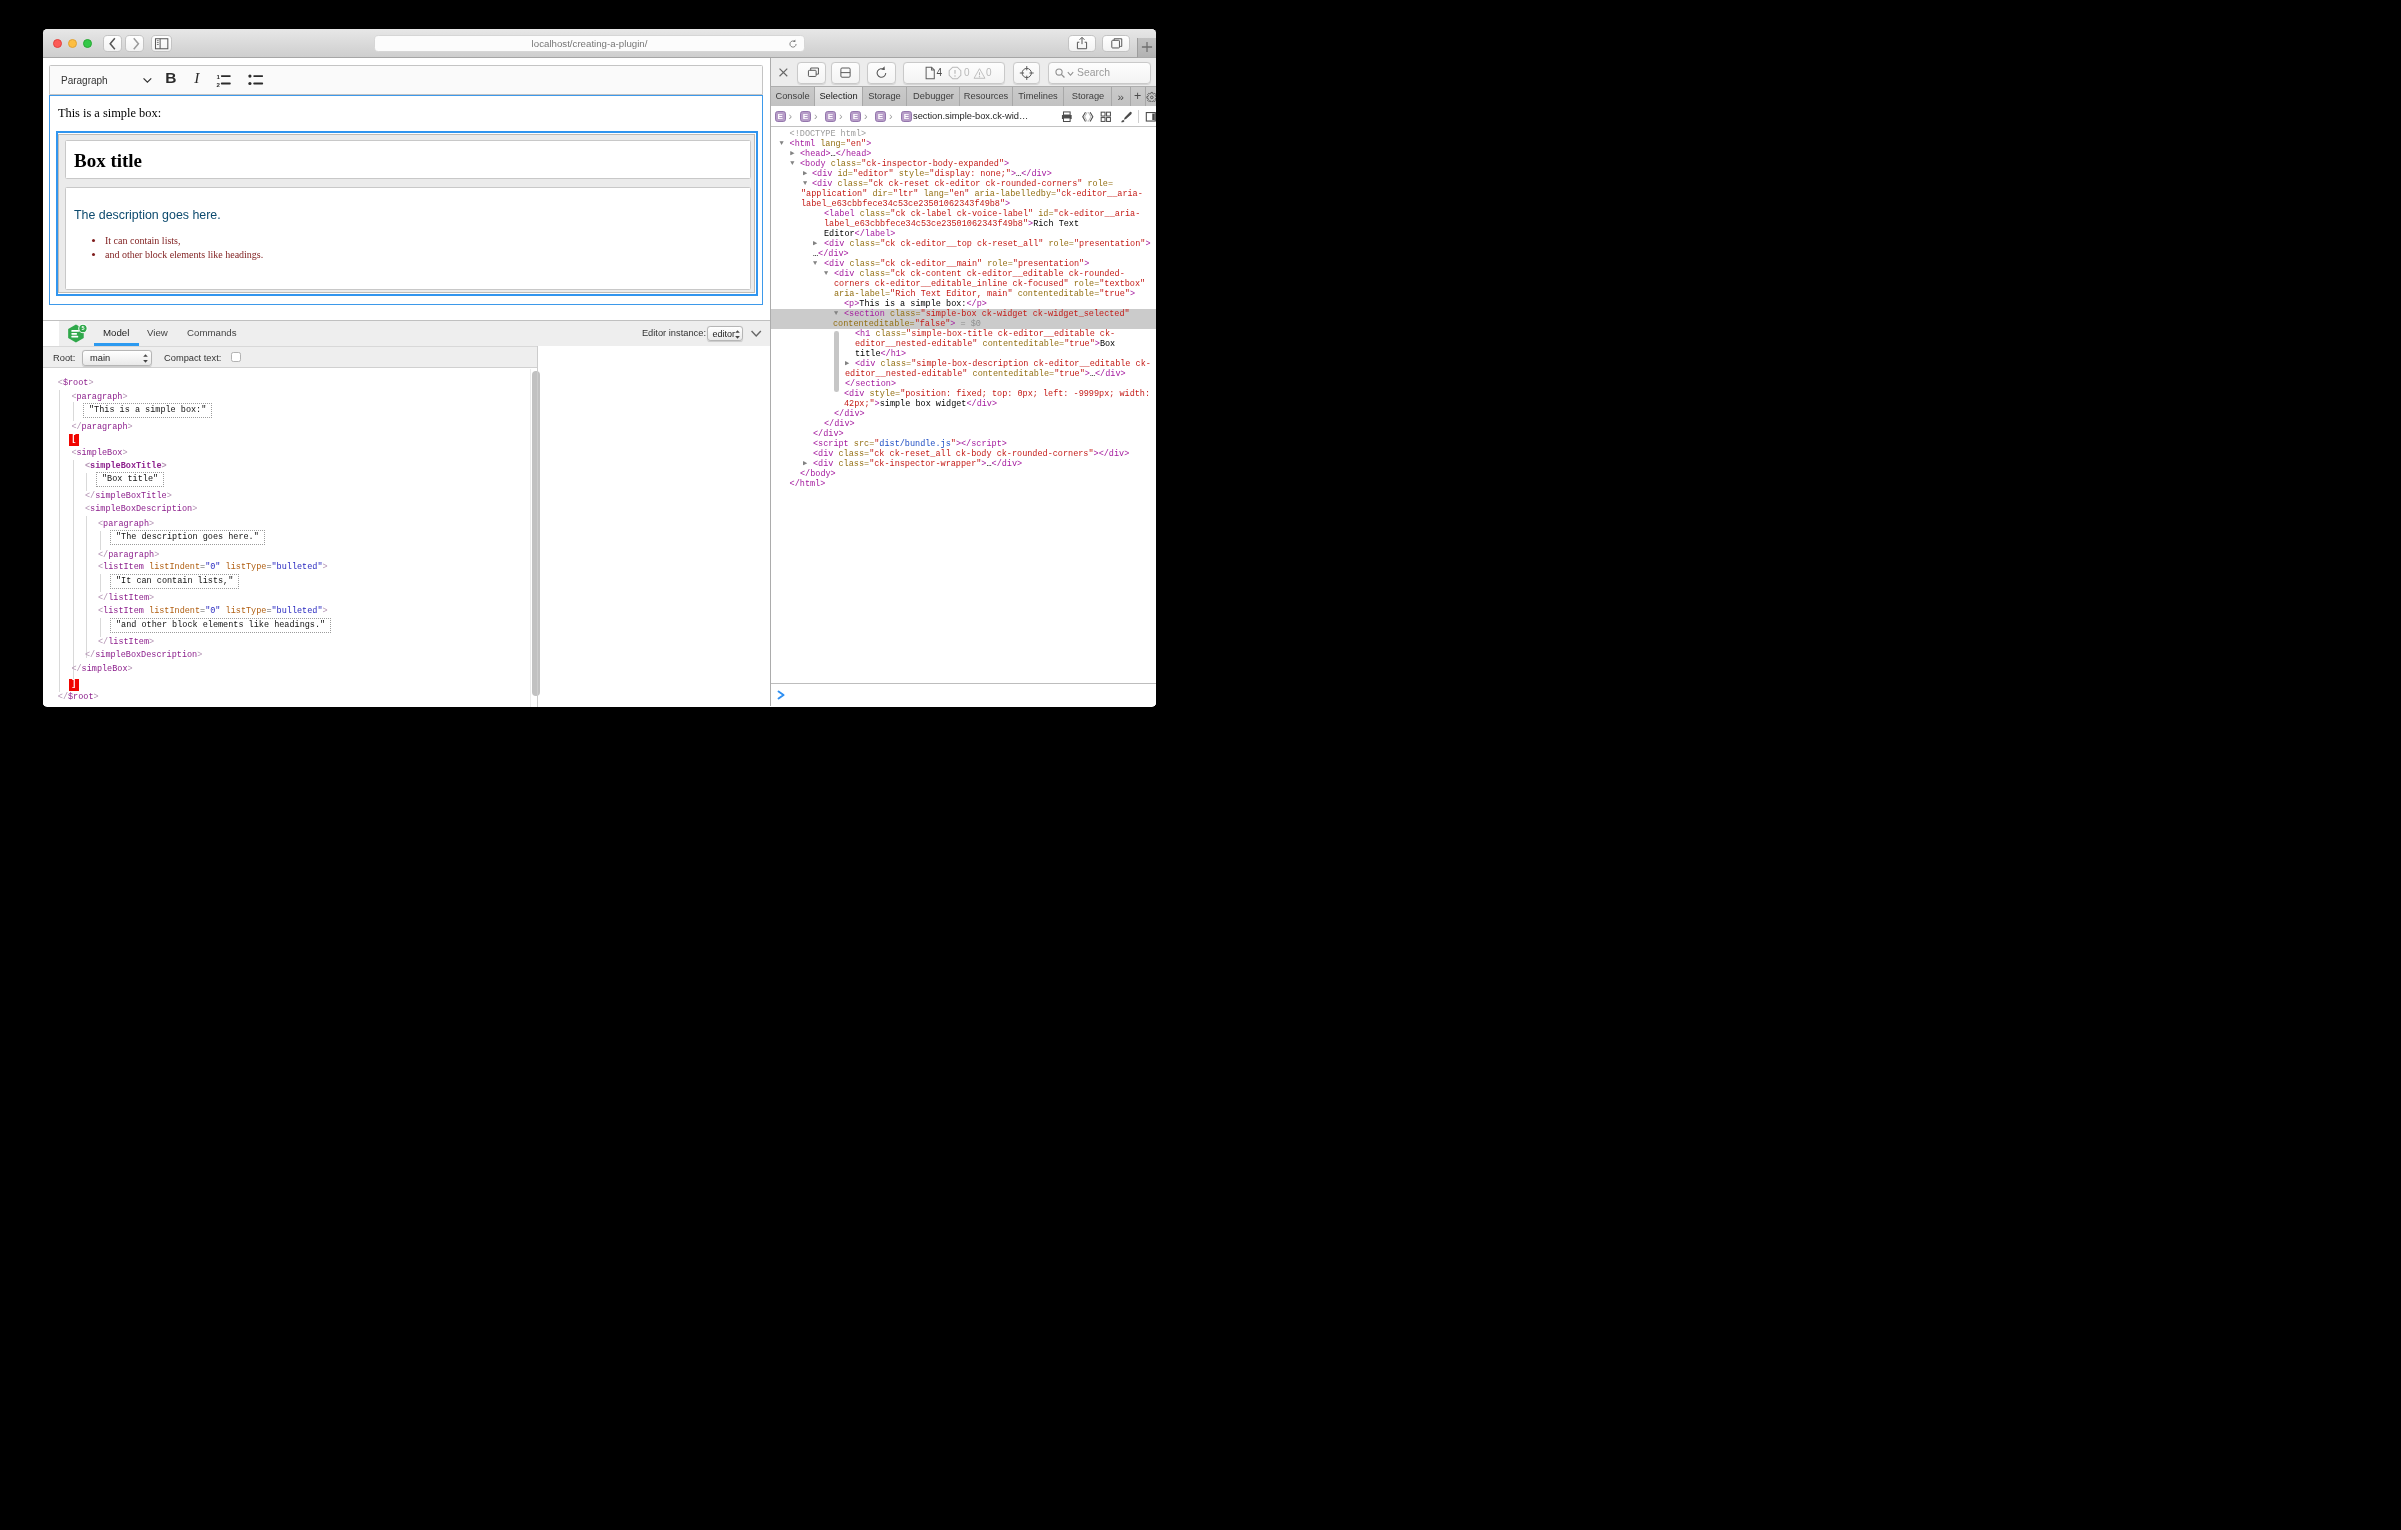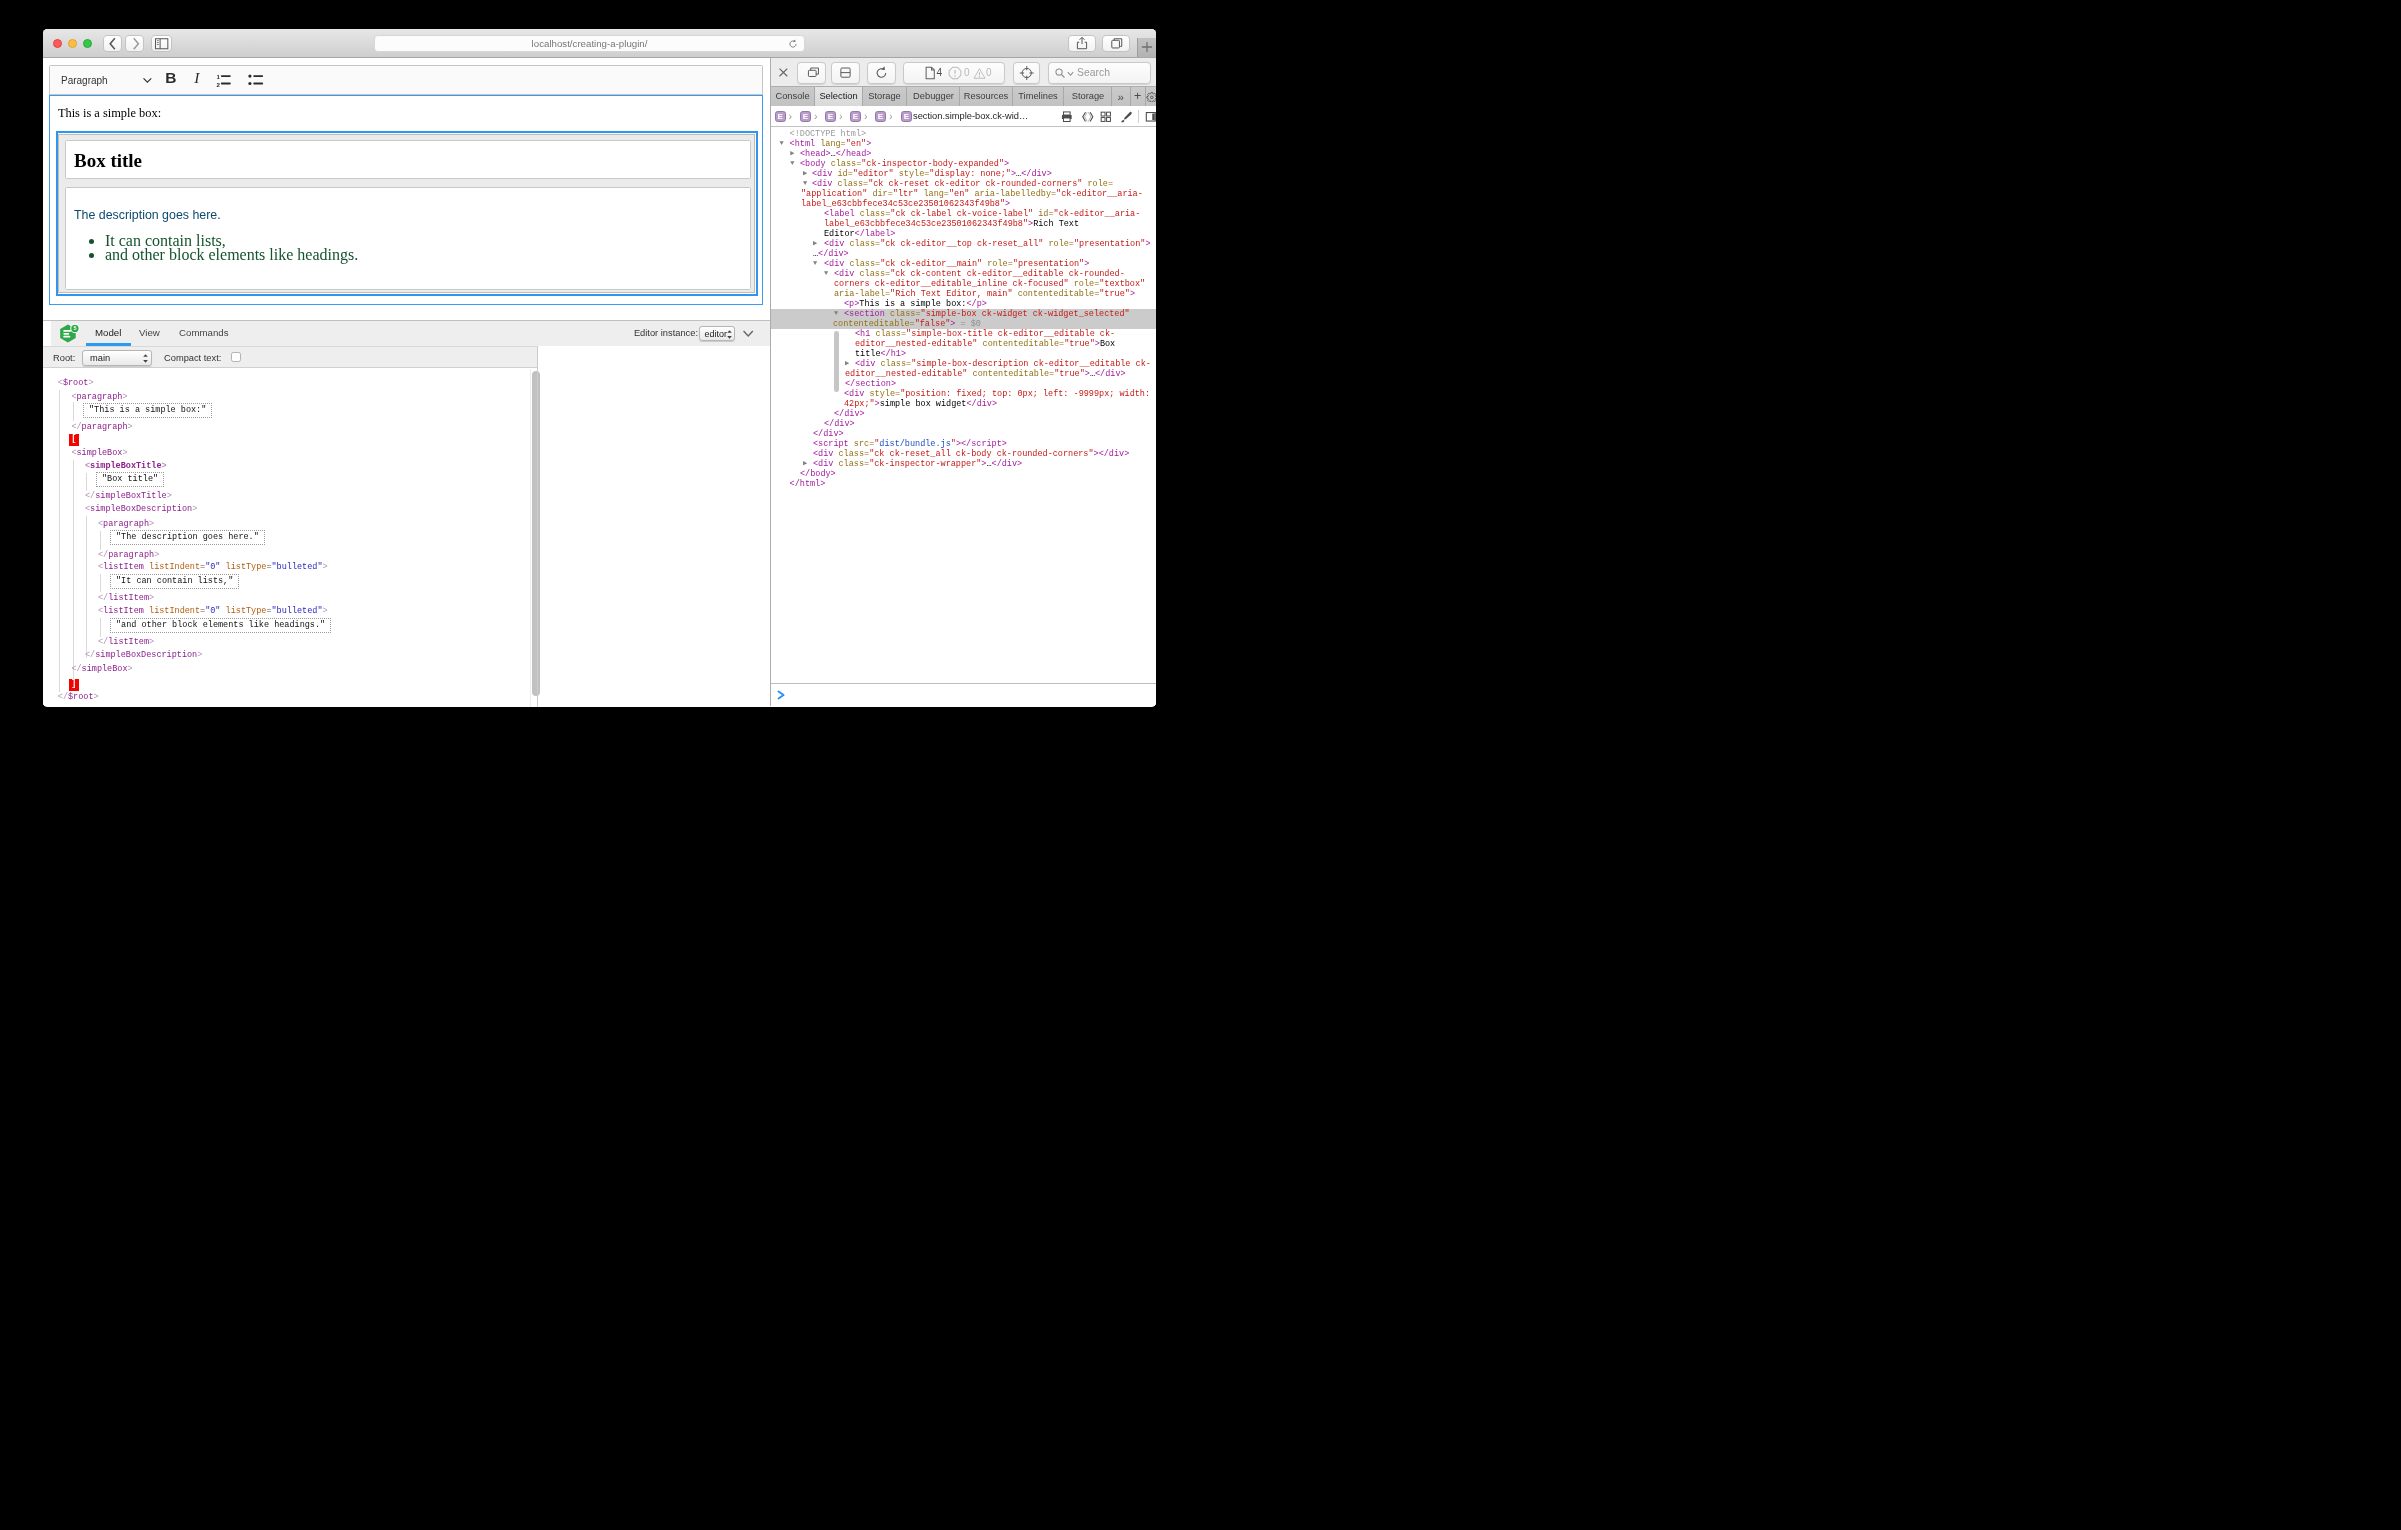--- a/index.html
+++ b/index.html
@@ -114,29 +114,29 @@
     </div>
     <div id="ckeditable">
       <div style="margin:10.4px 0 0 0;padding:0 7.7px;font-family:'Liberation Serif',serif;font-size:12.4px;color:#000;">This is a simple box:</div>
       <div id="widget" style="position:absolute;left:5.4px;top:35px;width:702px;height:165px;background:#fff;border:2.3px solid #3095ef;">
         <div style="position:absolute;left:0.8px;top:0.8px;right:0.8px;bottom:0.8px;background:#ebebeb;border:0.8px solid #c0bcb6;"></div>
         <div style="position:absolute;left:7.7px;top:7px;width:686px;height:39px;background:#fff;border:0.8px solid #c8c8c8;border-radius:1.5px;">
           <div style="margin:9px 0 0 7.7px;font-family:'Liberation Serif',serif;font-size:19px;font-weight:bold;color:#000;">Box title</div>
         </div>
         <div style="position:absolute;left:7.7px;top:54px;width:686px;height:103px;background:#fff;border:0.8px solid #c8c8c8;border-radius:1.5px;overflow:hidden;">
           <div style="margin:20px 0 0 7.7px;font-family:Liberation Sans, sans-serif;font-size:12.4px;color:#0c4a6e;">The description goes here.</div>
-          <ul style="margin:12.4px 0 0 7.7px;padding-left:31px;font-family:'Liberation Serif',serif;font-size:16px;color:#14532d;line-height:13.5px;">
+          <ul style="margin:12.4px 0 0 7.7px;padding-left:31px;font-family:'Liberation Serif',serif;font-size:10px;color:#7f1d1d;line-height:13.5px;">
             <li>It can contain lists,</li>
             <li>and other block elements like headings.</li>
           </ul>
         </div>
       </div>
     </div>
     <div id="ckinspector">
-      <div id="ckihead" style="position:absolute;left:8px;top:0;width:727px;height:25px;background:#eee;">
+      <div id="ckihead" style="position:absolute;left:16px;top:0;width:727px;height:25px;background:#eee;">
         <svg class="abs" style="left:7.7px;top:2.3px;" width="21" height="21" viewBox="0 0 27 27">
           <path d="M11.5 2 L21.5 7.7 V19.2 L11.5 25 L1.5 19.2 V7.7 Z" fill="#2fa84a"></path>
           <rect x="5.5" y="9" width="10" height="2.3" rx="1.1" fill="#fff"></rect>
           <rect x="5.5" y="12.7" width="7.5" height="2.3" rx="1.1" fill="#fff"></rect>
           <rect x="5.5" y="16.4" width="9" height="2.3" rx="1.1" fill="#fff"></rect>
           <circle cx="20.5" cy="7" r="5.4" fill="#2fa84a" stroke="#fff" stroke-width="1.3"></circle>
           <text x="20.5" y="9.6" font-size="7" font-weight="bold" fill="#fff" text-anchor="middle" font-family="Liberation Sans">5</text>
         </svg>
         <span class="abs" style="left:44px;top:6.2px;font-size:9.7px;color:#222;">Model</span>
         <div class="abs" style="left:35px;top:22.4px;width:45px;height:2.3px;background:#2c9af0;"></div>

